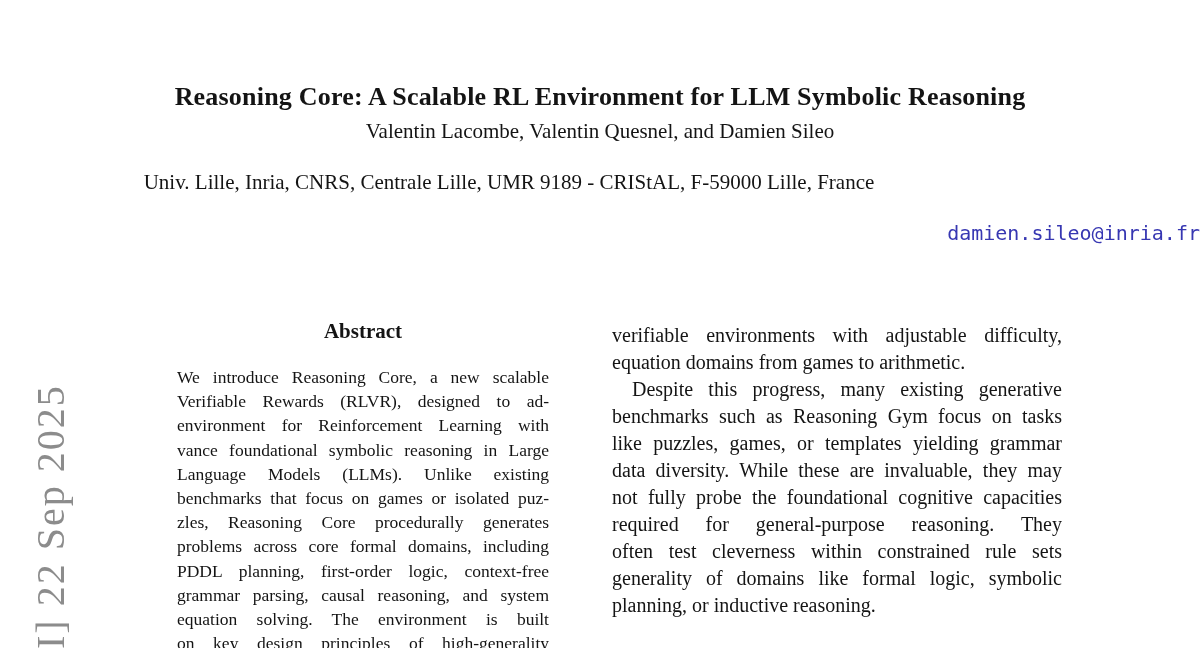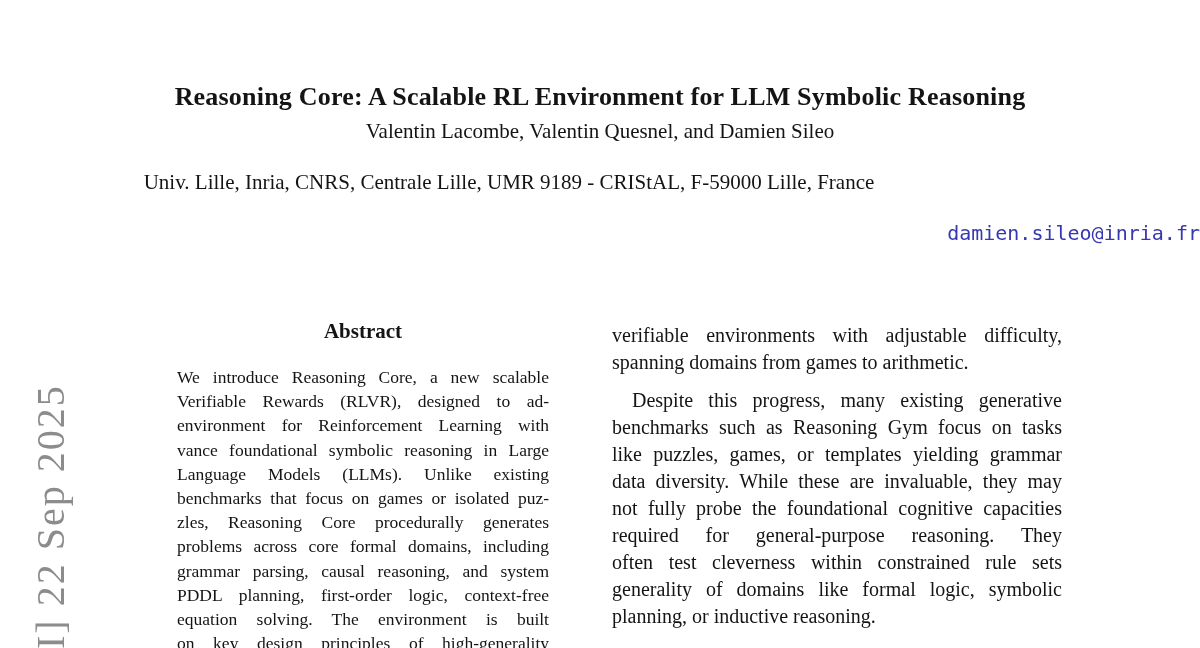--- a/index.html
+++ b/index.html
@@ -81,21 +81,21 @@
     font-size: 20px;
     line-height: 27px;
   }
   .jline {
     text-align: justify;
     text-align-last: justify;
     white-space: nowrap;
     overflow: visible;
   }
   .jline.last { text-align-last: left; }
-  .jline.gap { margin-top: 11px; }
+  .jline.gap { }
   .jline.indent { text-indent: 20px; }
   .watermark {
     position: absolute;
     top: 649px;
     left: 27px;
     transform: rotate(-90deg);
     transform-origin: 0 0;
     font-size: 40px;
     letter-spacing: 2px;
     color: var(--watermark-gray, #8c8c8c);
@@ -121,29 +121,29 @@
 
 <div class="abstract-col">
     <div class="jline">We introduce Reasoning Core, a new scalable</div>
     <div class="jline">Verifiable Rewards (RLVR), designed to ad-</div>
     <div class="jline">environment for Reinforcement Learning with</div>
     <div class="jline">vance foundational symbolic reasoning in Large</div>
     <div class="jline">Language Models (LLMs). Unlike existing</div>
     <div class="jline">benchmarks that focus on games or isolated puz-</div>
     <div class="jline">zles, Reasoning Core procedurally generates</div>
     <div class="jline">problems across core formal domains, including</div>
+    <div class="jline">PDDL planning, first-order logic, context-free</div>
     <div class="jline">grammar parsing, causal reasoning, and system</div>
-    <div class="jline">PDDL planning, first-order logic, context-free</div>
     <div class="jline">equation solving. The environment is built</div>
     <div class="jline">on key design principles of high-generality</div>
   </div>
 
 <div class="right-col">
     <div class="jline">verifiable environments with adjustable difficulty,</div>
-    <div class="jline last">spanning domains from games to arithmetic.</div>
+    <div class="jline last">equation domains from games to arithmetic.</div>
     <div class="jline gap indent">Despite this progress, many existing generative</div>
     <div class="jline">benchmarks such as Reasoning Gym focus on tasks</div>
     <div class="jline">like puzzles, games, or templates yielding grammar</div>
     <div class="jline">data diversity. While these are invaluable, they may</div>
     <div class="jline">not fully probe the foundational cognitive capacities</div>
     <div class="jline">required for general-purpose reasoning. They</div>
     <div class="jline">often test cleverness within constrained rule sets</div>
     <div class="jline">generality of domains like formal logic, symbolic</div>
     <div class="jline last">planning, or inductive reasoning.</div>
   </div>

